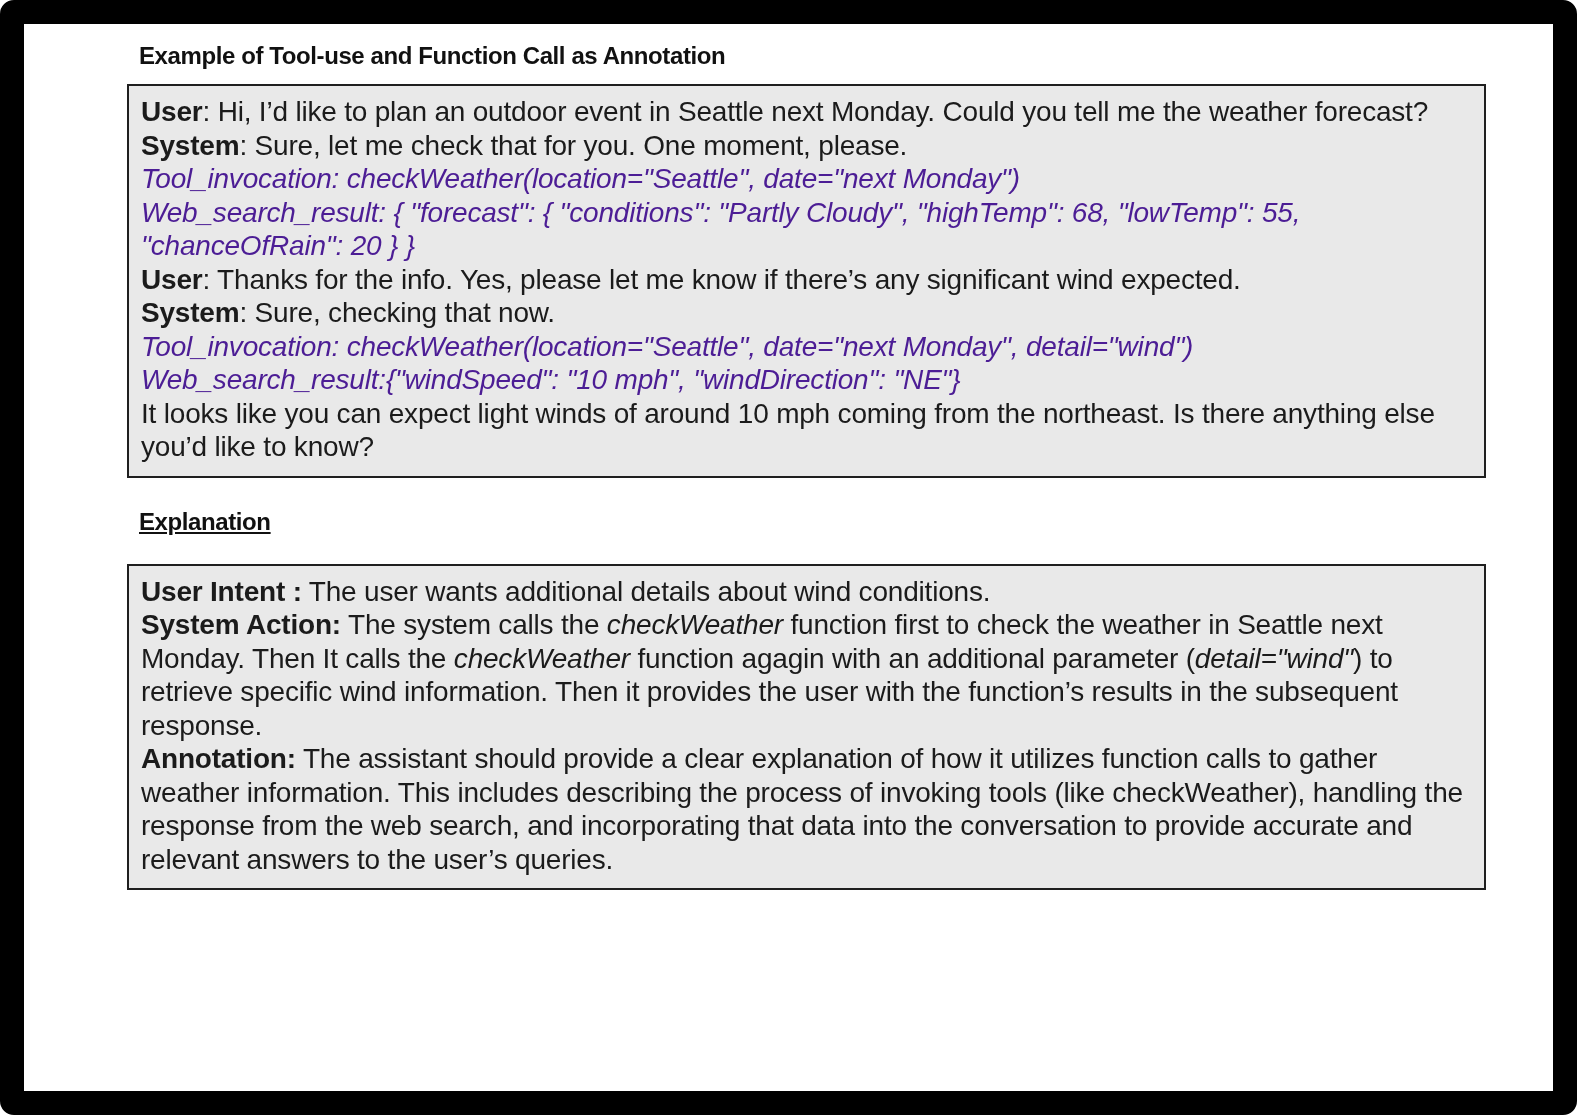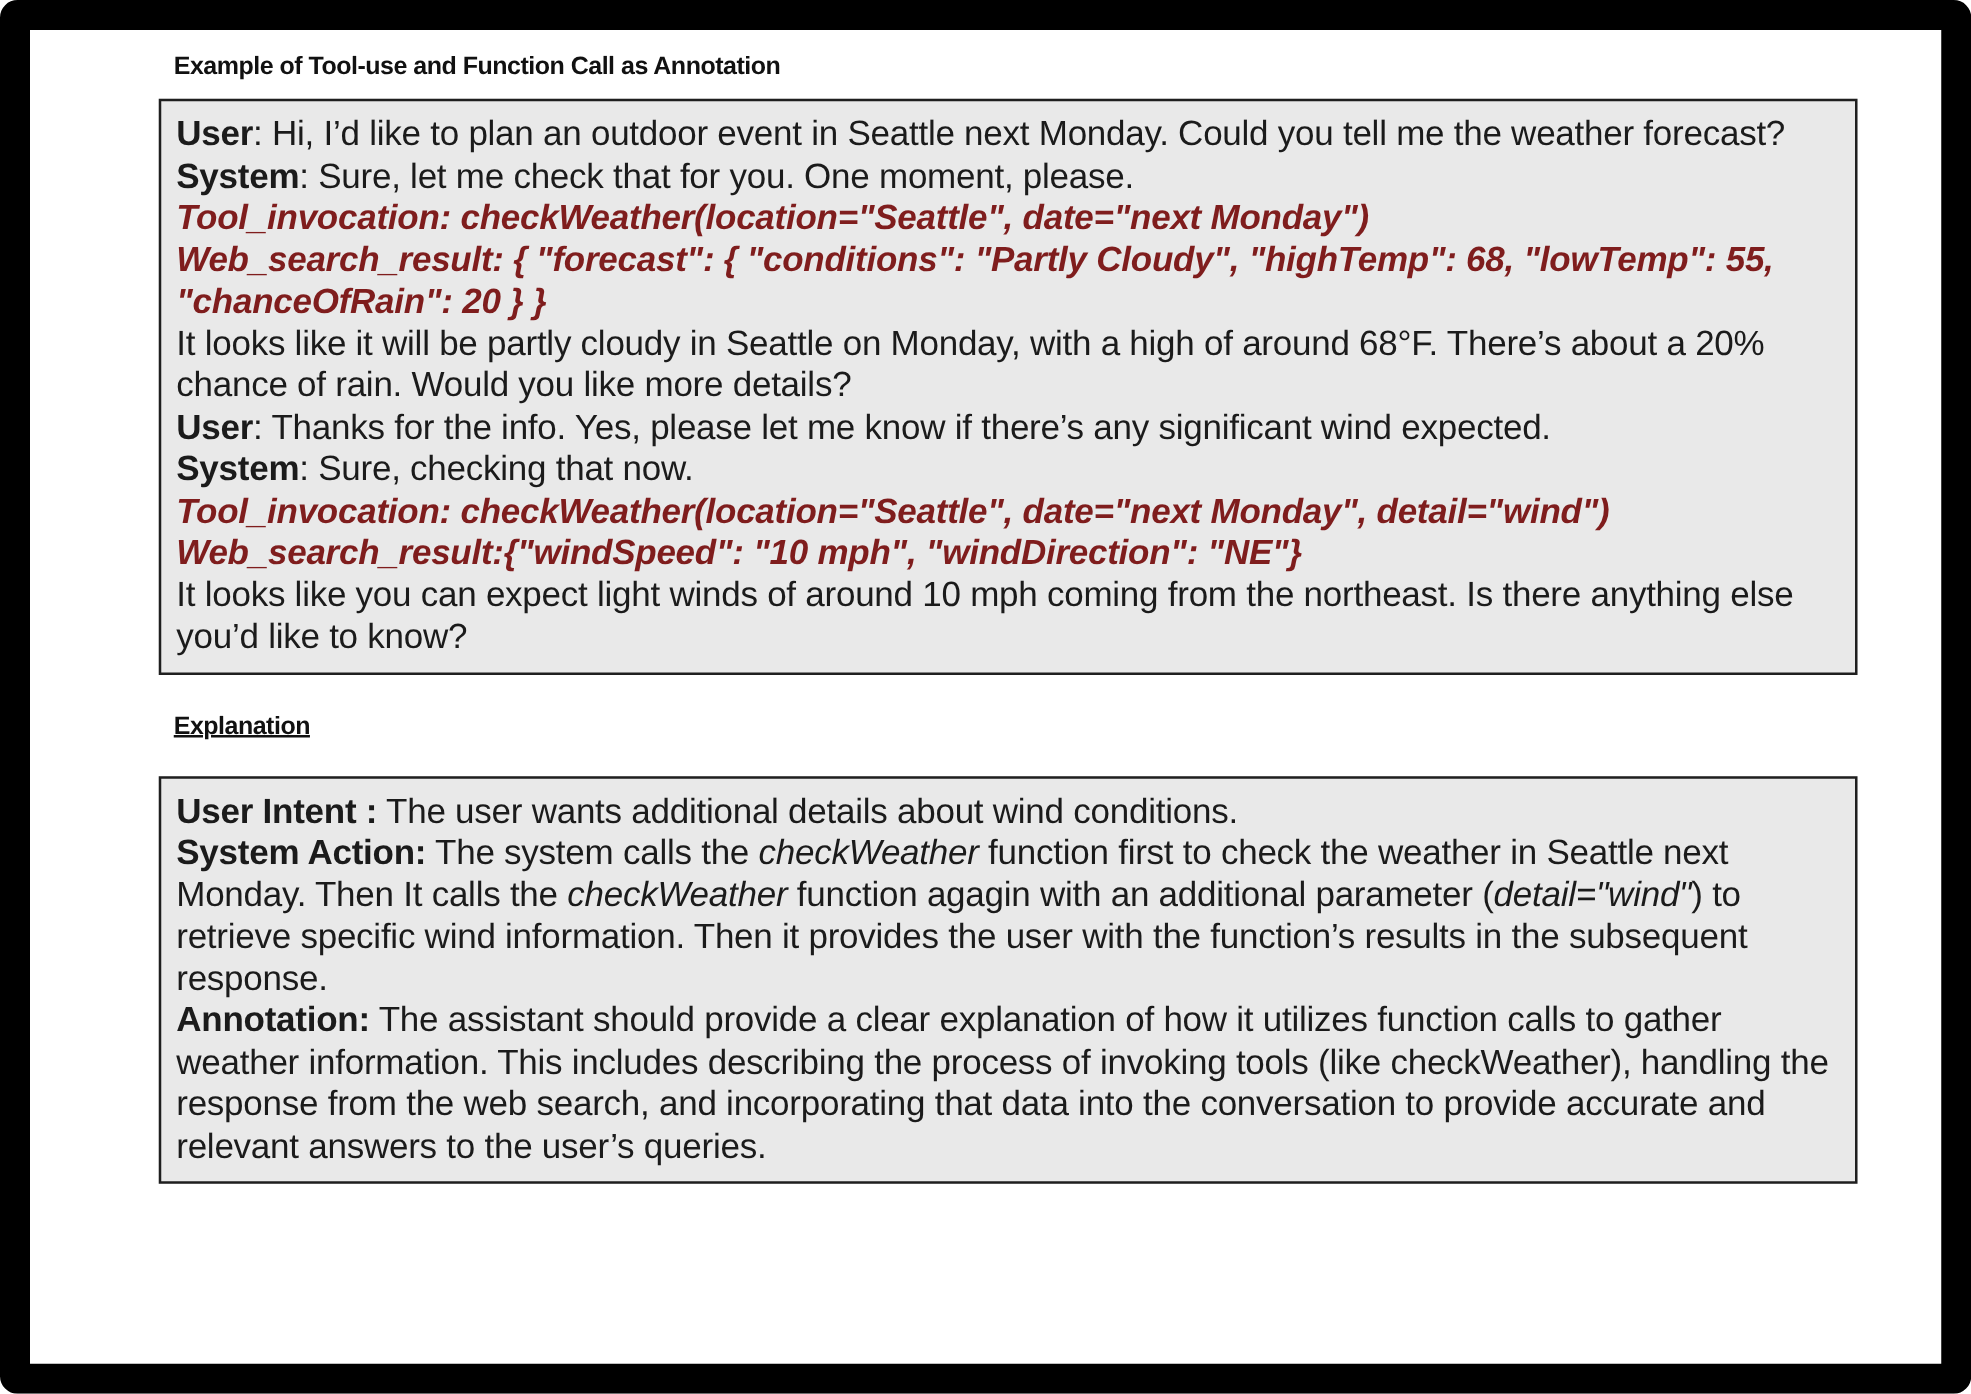--- a/index.html
+++ b/index.html
@@ -17,21 +17,21 @@
     border-radius: 14px;
     overflow: hidden;
   }
   .canvas {
     box-sizing: border-box;
     width: 100%;
     height: 100%;
     padding: 16px 67px 0 103px;
   }
   h1.title, h2.subtitle {
-    font-size: 20px;
+    font-size: 24px;
     font-weight: bold;
     color: #111111;
     letter-spacing: -0.4px;
     margin: 2px 0 14px 12px;
   }
   h2.subtitle {
     margin: 30px 0 28px 12px;
     text-decoration: underline;
   }
   .box {
@@ -41,39 +41,37 @@
     padding: 9px 14px 12px 12px;
     font-size: 28px;
     line-height: 33.5px;
     color: #1b1b1b;
     letter-spacing: -0.2px;
   }
   .line { margin: 0; }
   .bold { font-weight: bold; }
   .italic { font-style: italic; }
   .red {
-    color: #7f1d1d;
+    color: #4c1d95;
     font-style: italic;
-    font-weight: bold;
   }
 </style>
 </head>
 <body>
 
 <div class="frame">
   <div class="canvas">
 
     <h1 class="title">Example of Tool-use and Function Call as Annotation</h1>
 
     <div class="box">
       <p class="line"><span class="bold">User</span><span>: Hi, I’d like to plan an outdoor event in Seattle next Monday. Could you tell me the weather forecast?</span></p>
       <p class="line"><span class="bold">System</span><span>: Sure, let me check that for you. One moment, please.</span></p>
       <p class="line red">Tool_invocation: checkWeather(location="Seattle", date="next Monday")</p>
       <p class="line red">Web_search_result: { "forecast": { "conditions": "Partly Cloudy", "highTemp": 68, "lowTemp": 55, "chanceOfRain": 20 } }</p>
-      <p class="line">It looks like it will be partly cloudy in Seattle on Monday, with a high of around 68°F. There’s about a 20% chance of rain. Would you like more details?</p>
       <p class="line"><span class="bold">User</span><span>: Thanks for the info. Yes, please let me know if there’s any significant wind expected.</span></p>
       <p class="line"><span class="bold">System</span><span>: Sure, checking that now.</span></p>
       <p class="line red">Tool_invocation: checkWeather(location="Seattle", date="next Monday", detail="wind")</p>
       <p class="line red">Web_search_result:{"windSpeed": "10 mph",  "windDirection": "NE"}</p>
       <p class="line">It looks like you can expect light winds of around 10 mph coming from the northeast. Is there anything else you’d like to know?</p>
     </div>
 
     <h2 class="subtitle">Explanation</h2>
 
     <div class="box">

